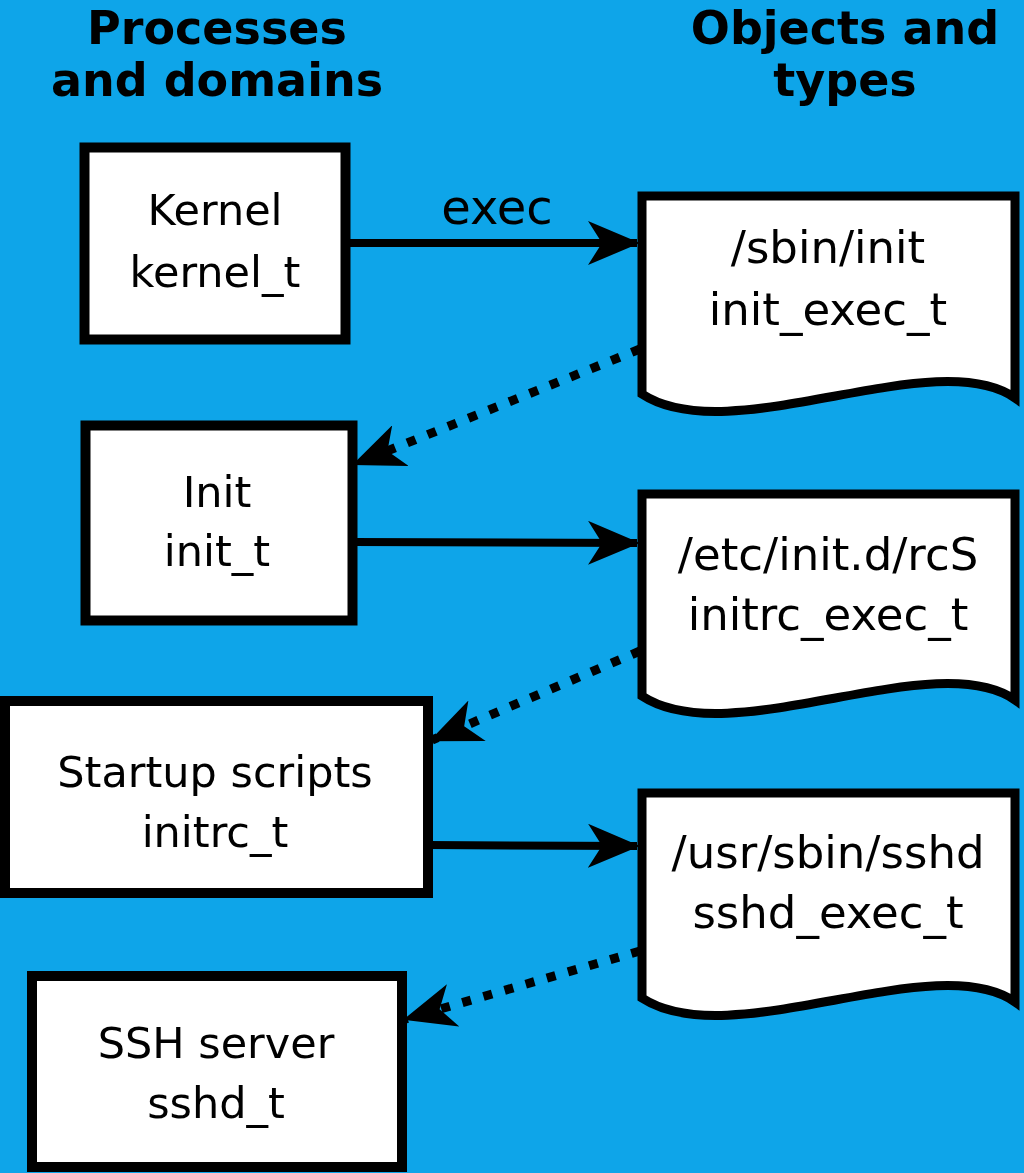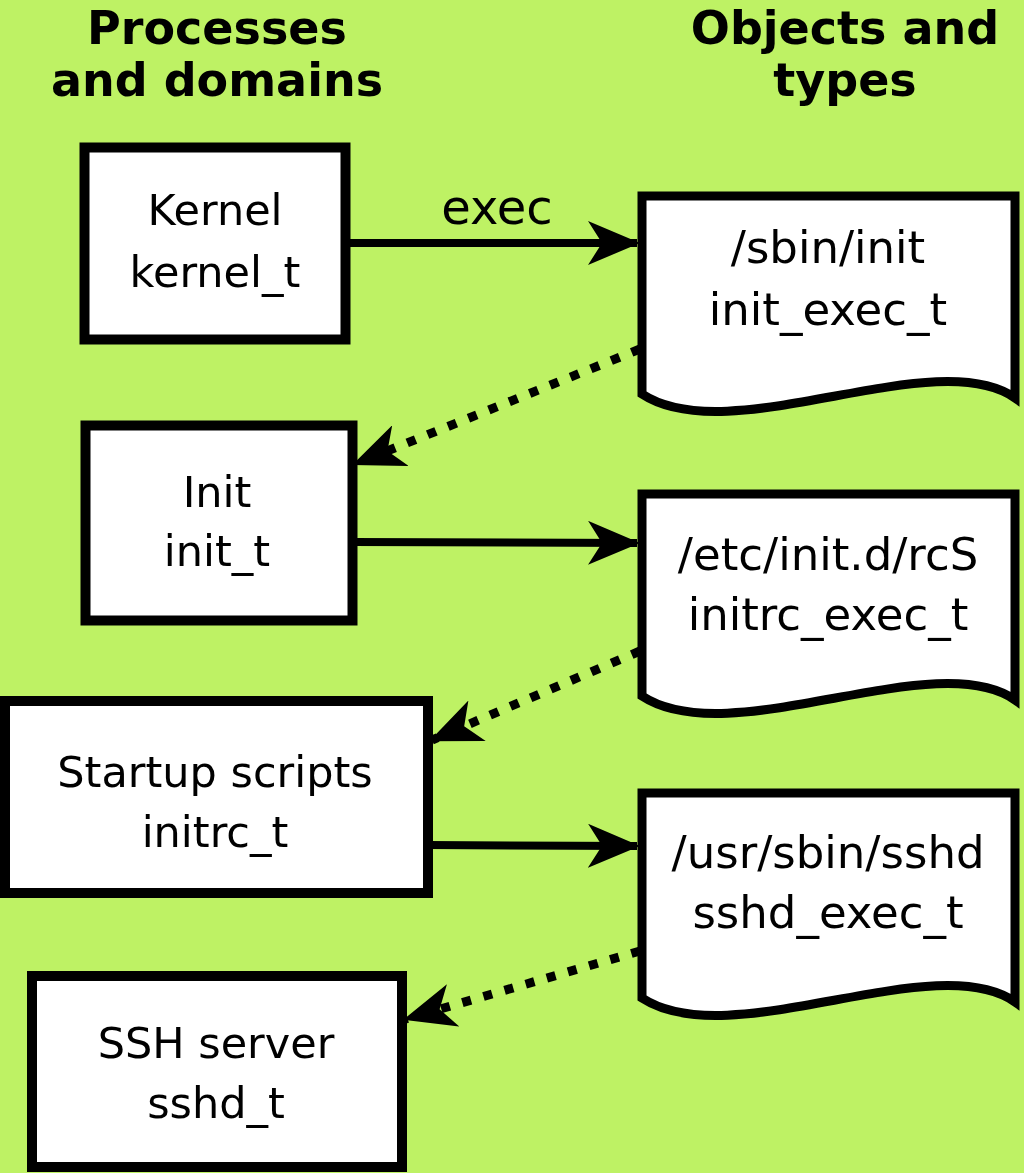--- a/index.html
+++ b/index.html
@@ -4,21 +4,21 @@
 <style>
   html, body {
     margin: 0;
     padding: 0;
     background: #ffffff;
   }
   .stage {
     position: relative;
     width: 1024px;
     height: 1173px;
-    background: #bef264;
+    background: #0ea5e9;
     overflow: hidden;
   }
   svg {
     display: block;
   }
   .hdr {
     font-family: "DejaVu Sans", "Liberation Sans", sans-serif;
     font-weight: bold;
     font-size: 46px;
     fill: #000000;

